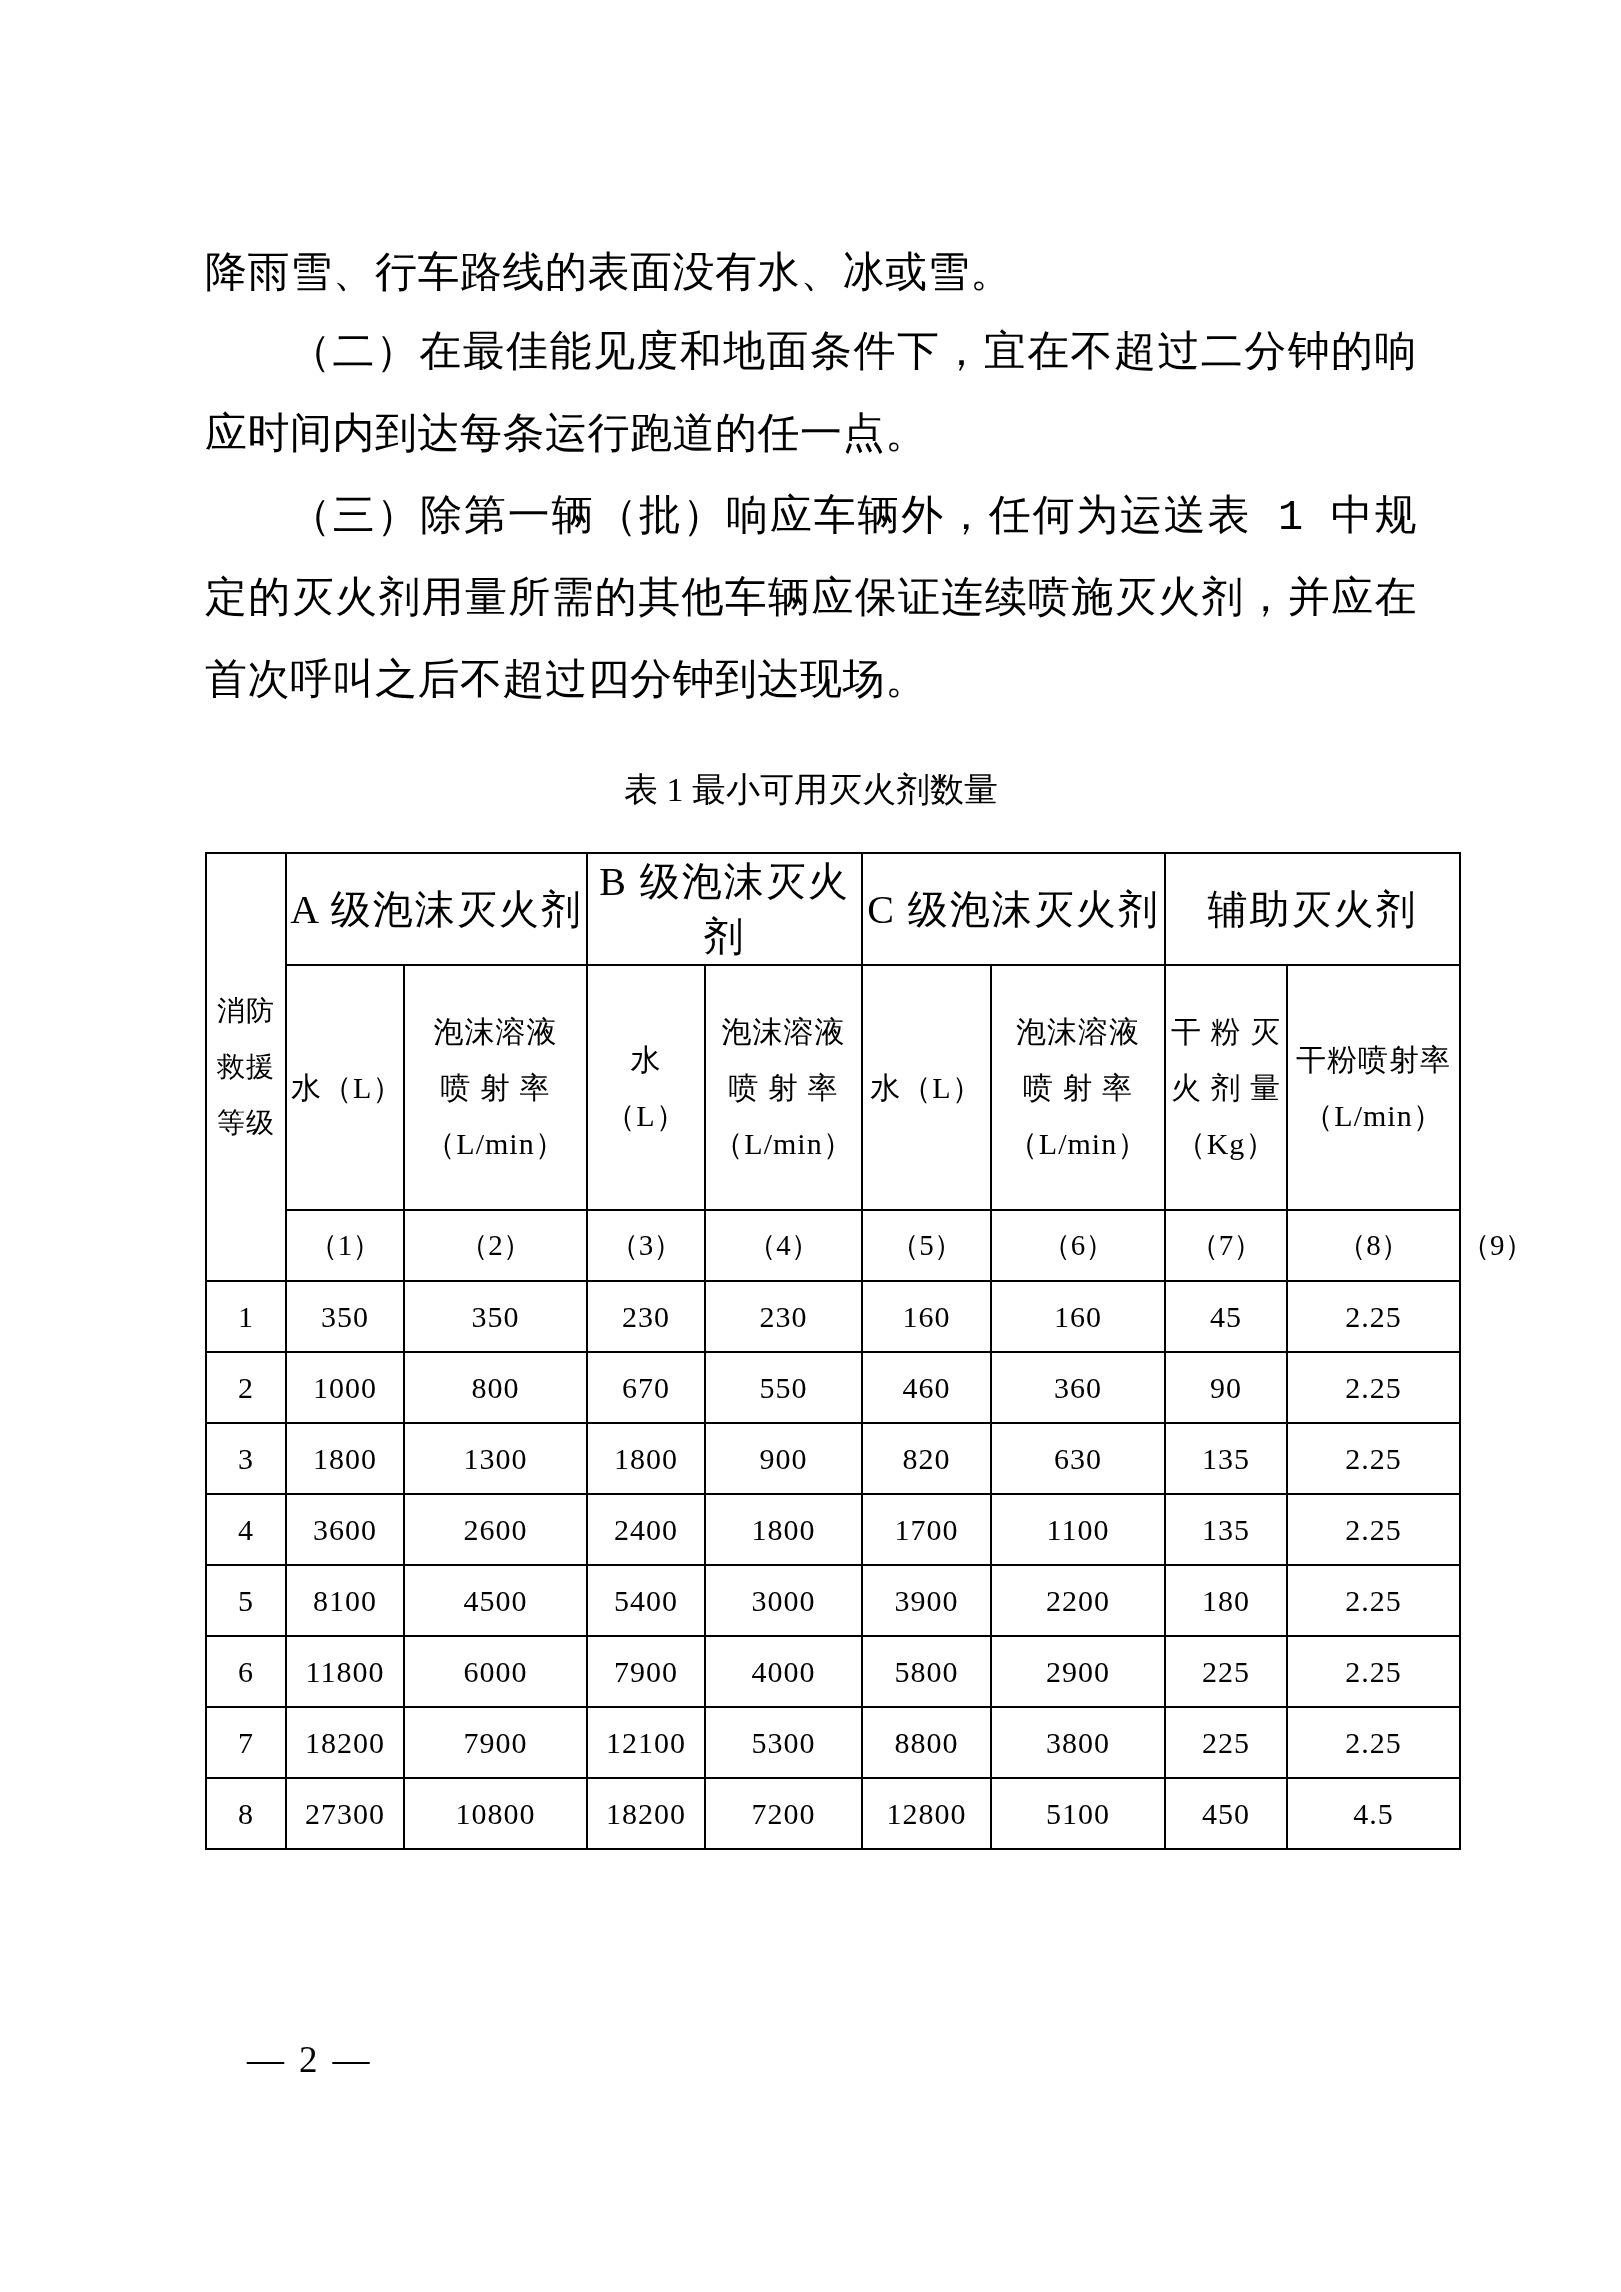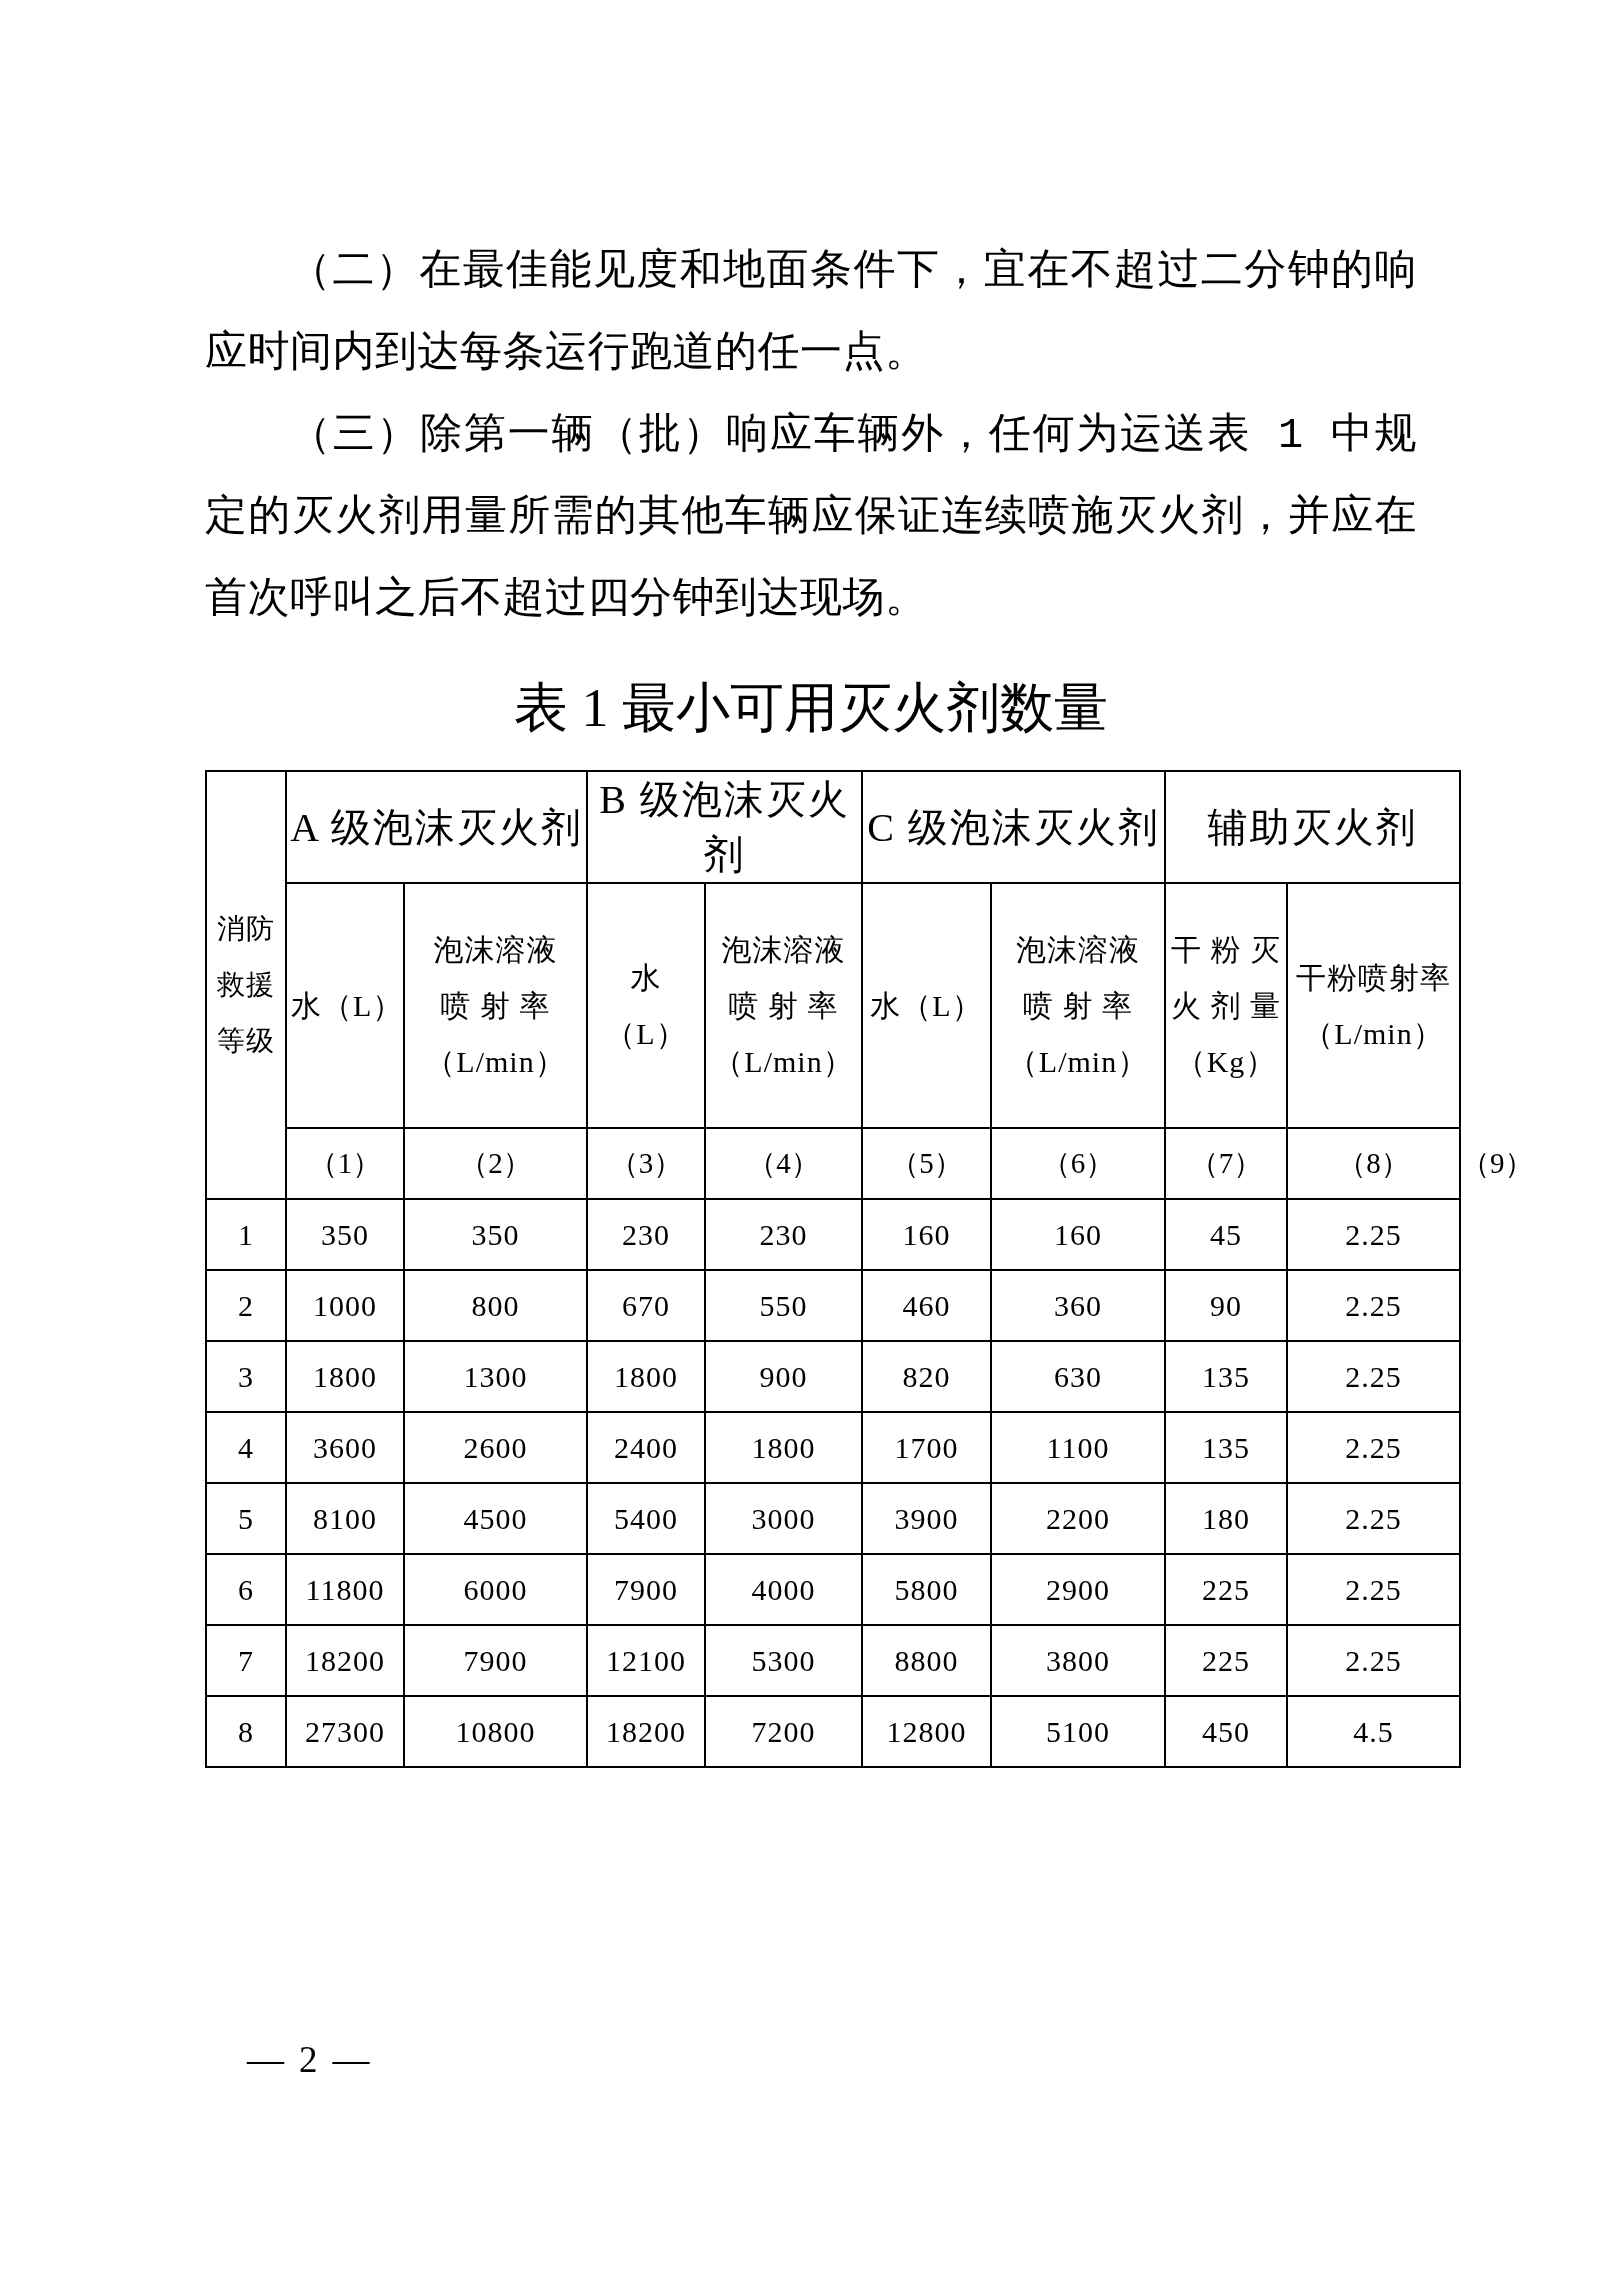--- a/index.html
+++ b/index.html
@@ -32,21 +32,21 @@
     text-align: justify;
     text-align-last: left;
     margin: 0 0 0 0;
     font-weight: 500;
   }
   .para.indent {
     text-indent: 84px;
     font-family: Liberation Mono, monospace;
   }
   .table-title {
-    font-size: 54px;
+    font-size: 34px;
     line-height: 82px;
     text-align: center;
     margin-top: 25.5px;
     margin-bottom: 21.6px;
     font-weight: 500;
   }
   table.agent-table {
     border-collapse: collapse;
     width: 1212px;
     table-layout: fixed;
@@ -97,20 +97,21 @@
   }
   .nowrap { white-space: nowrap; }
 </style>
 </head>
 <body>
 
 <div id="page">
 
   <div id="content">
 
+    <p class="para">降雨雪、行车路线的表面没有水、冰或雪。</p>
 
     <p class="para indent">（二）在最佳能见度和地面条件下，宜在不超过二分钟的响应时间内到达每条运行跑道的任一点。</p>
 
     <p class="para indent">（三）除第一辆（批）响应车辆外，任何为运送表 1 中规定的灭火剂用量所需的其他车辆应保证连续喷施灭火剂，并应在首次呼叫之后不超过四分钟到达现场。</p>
 
 
     <div class="table-title">表 1 最小可用灭火剂数量</div>
 
     <table class="agent-table">
       <colgroup>

